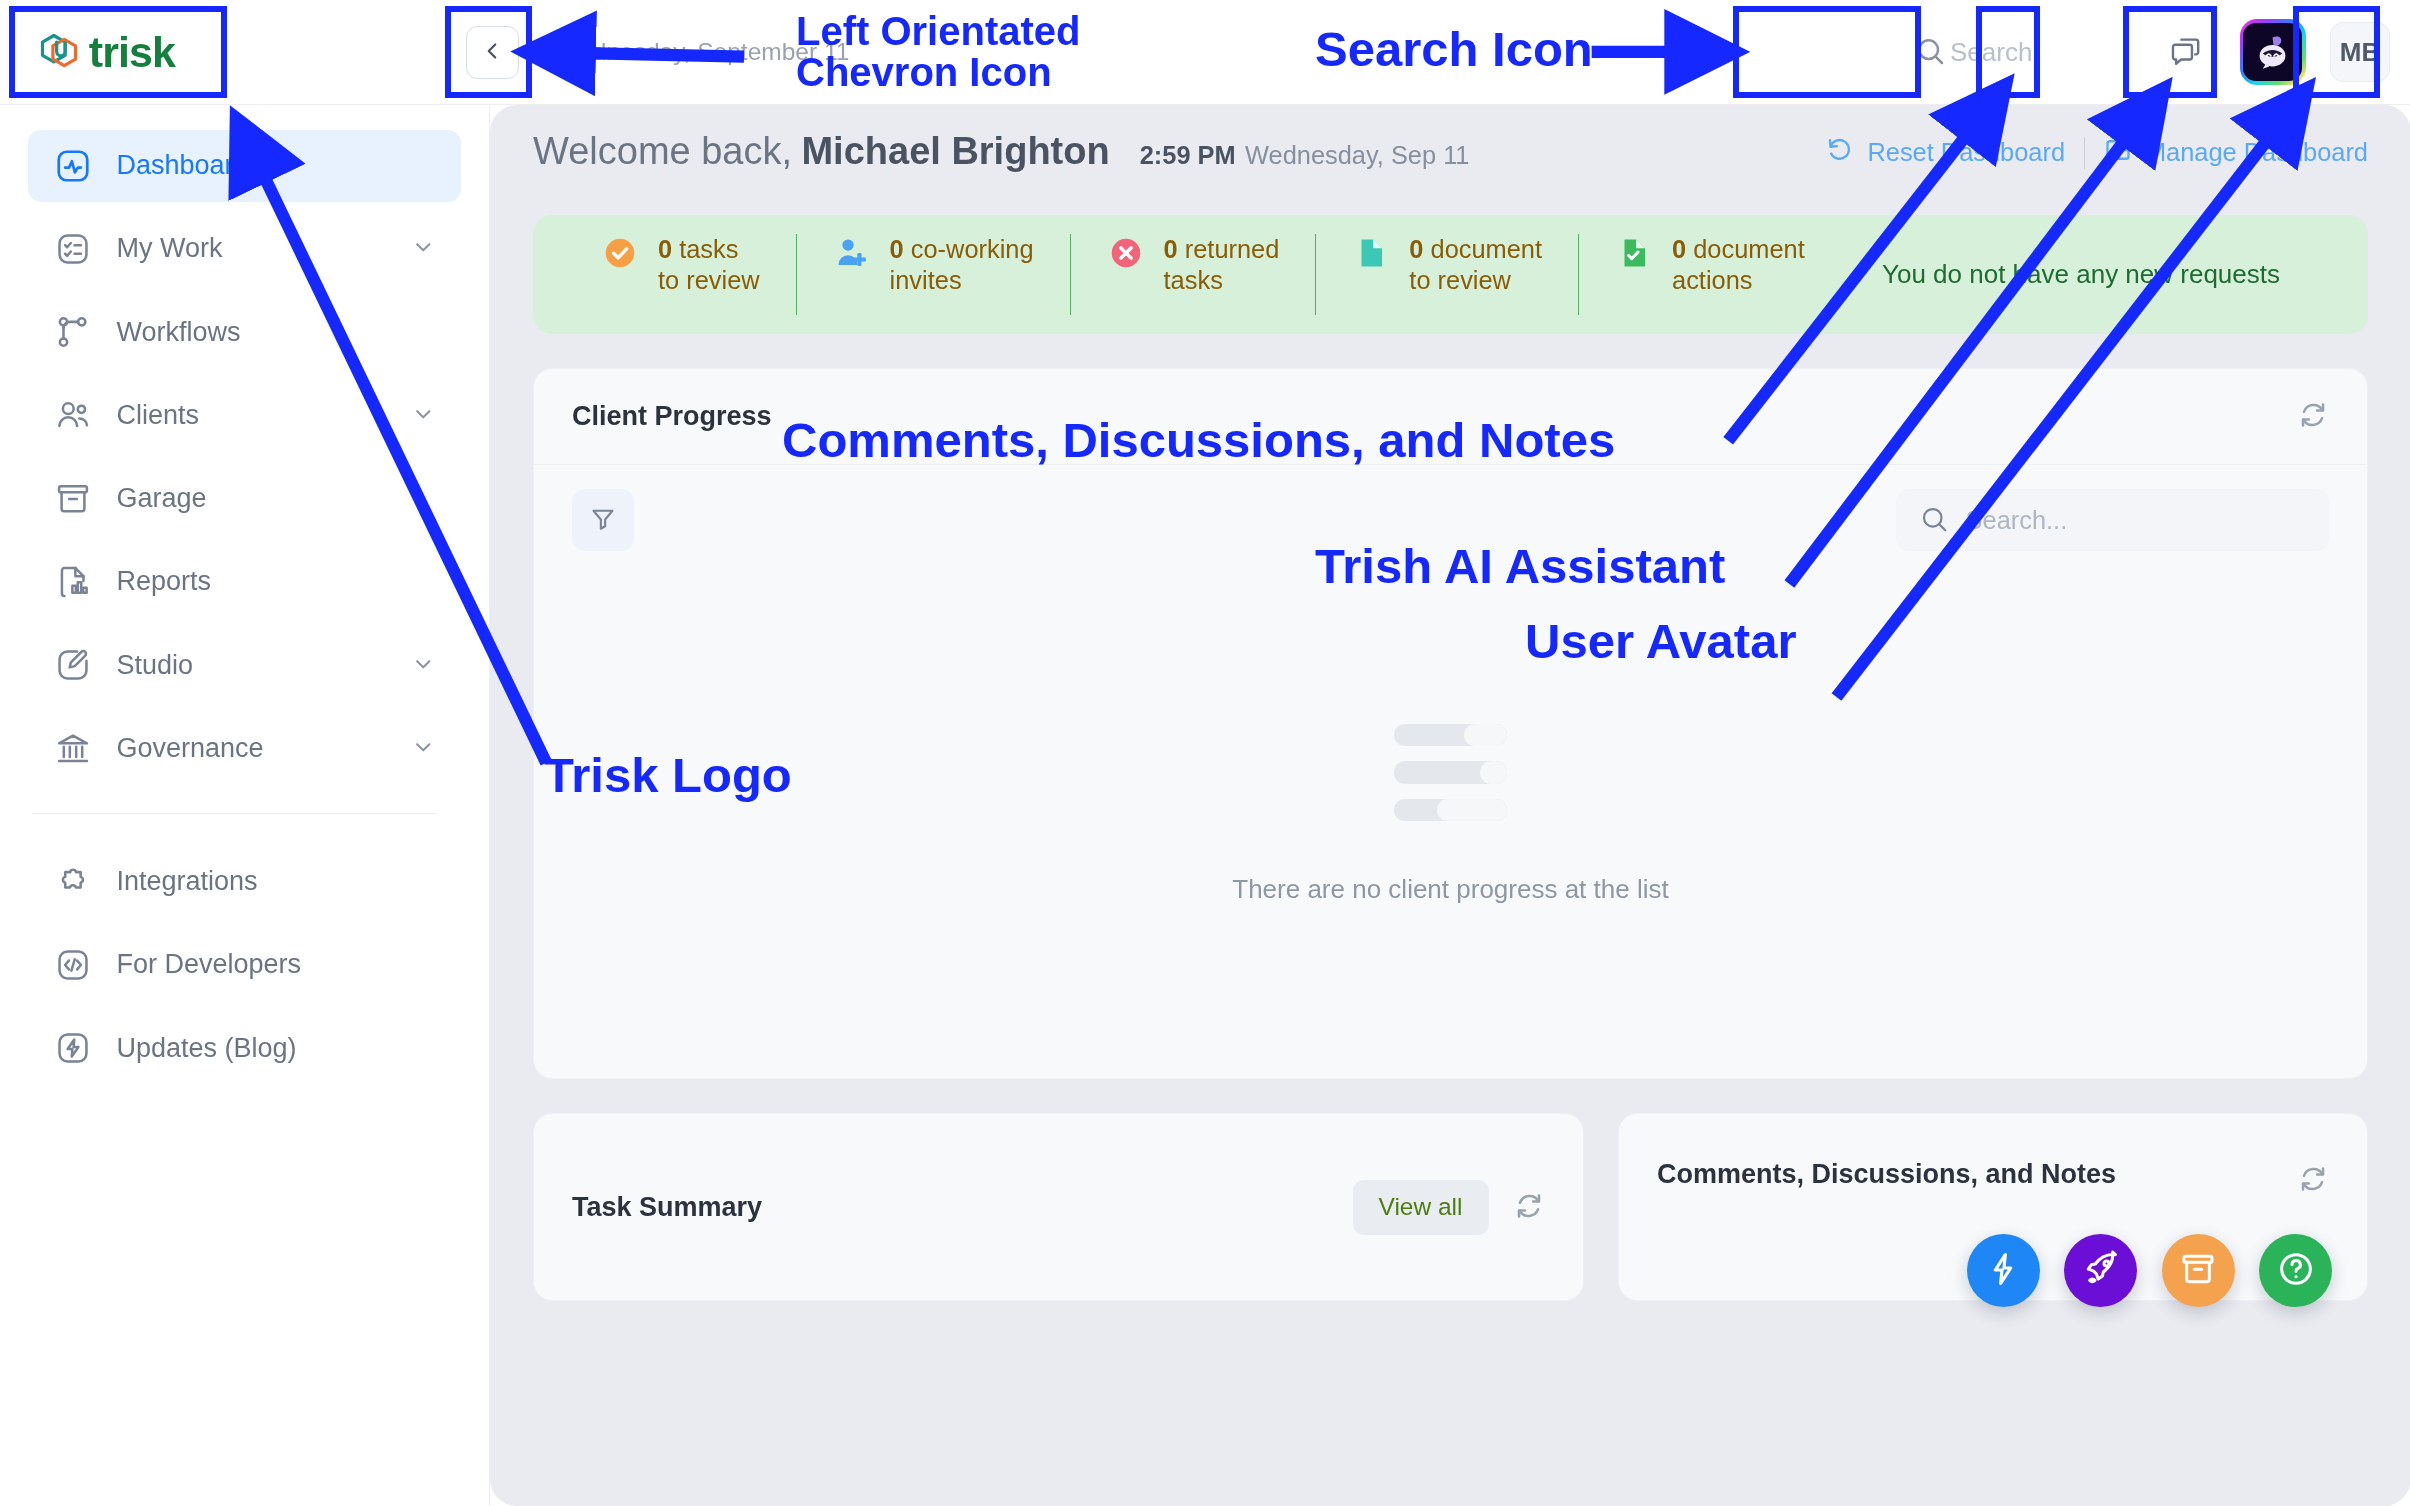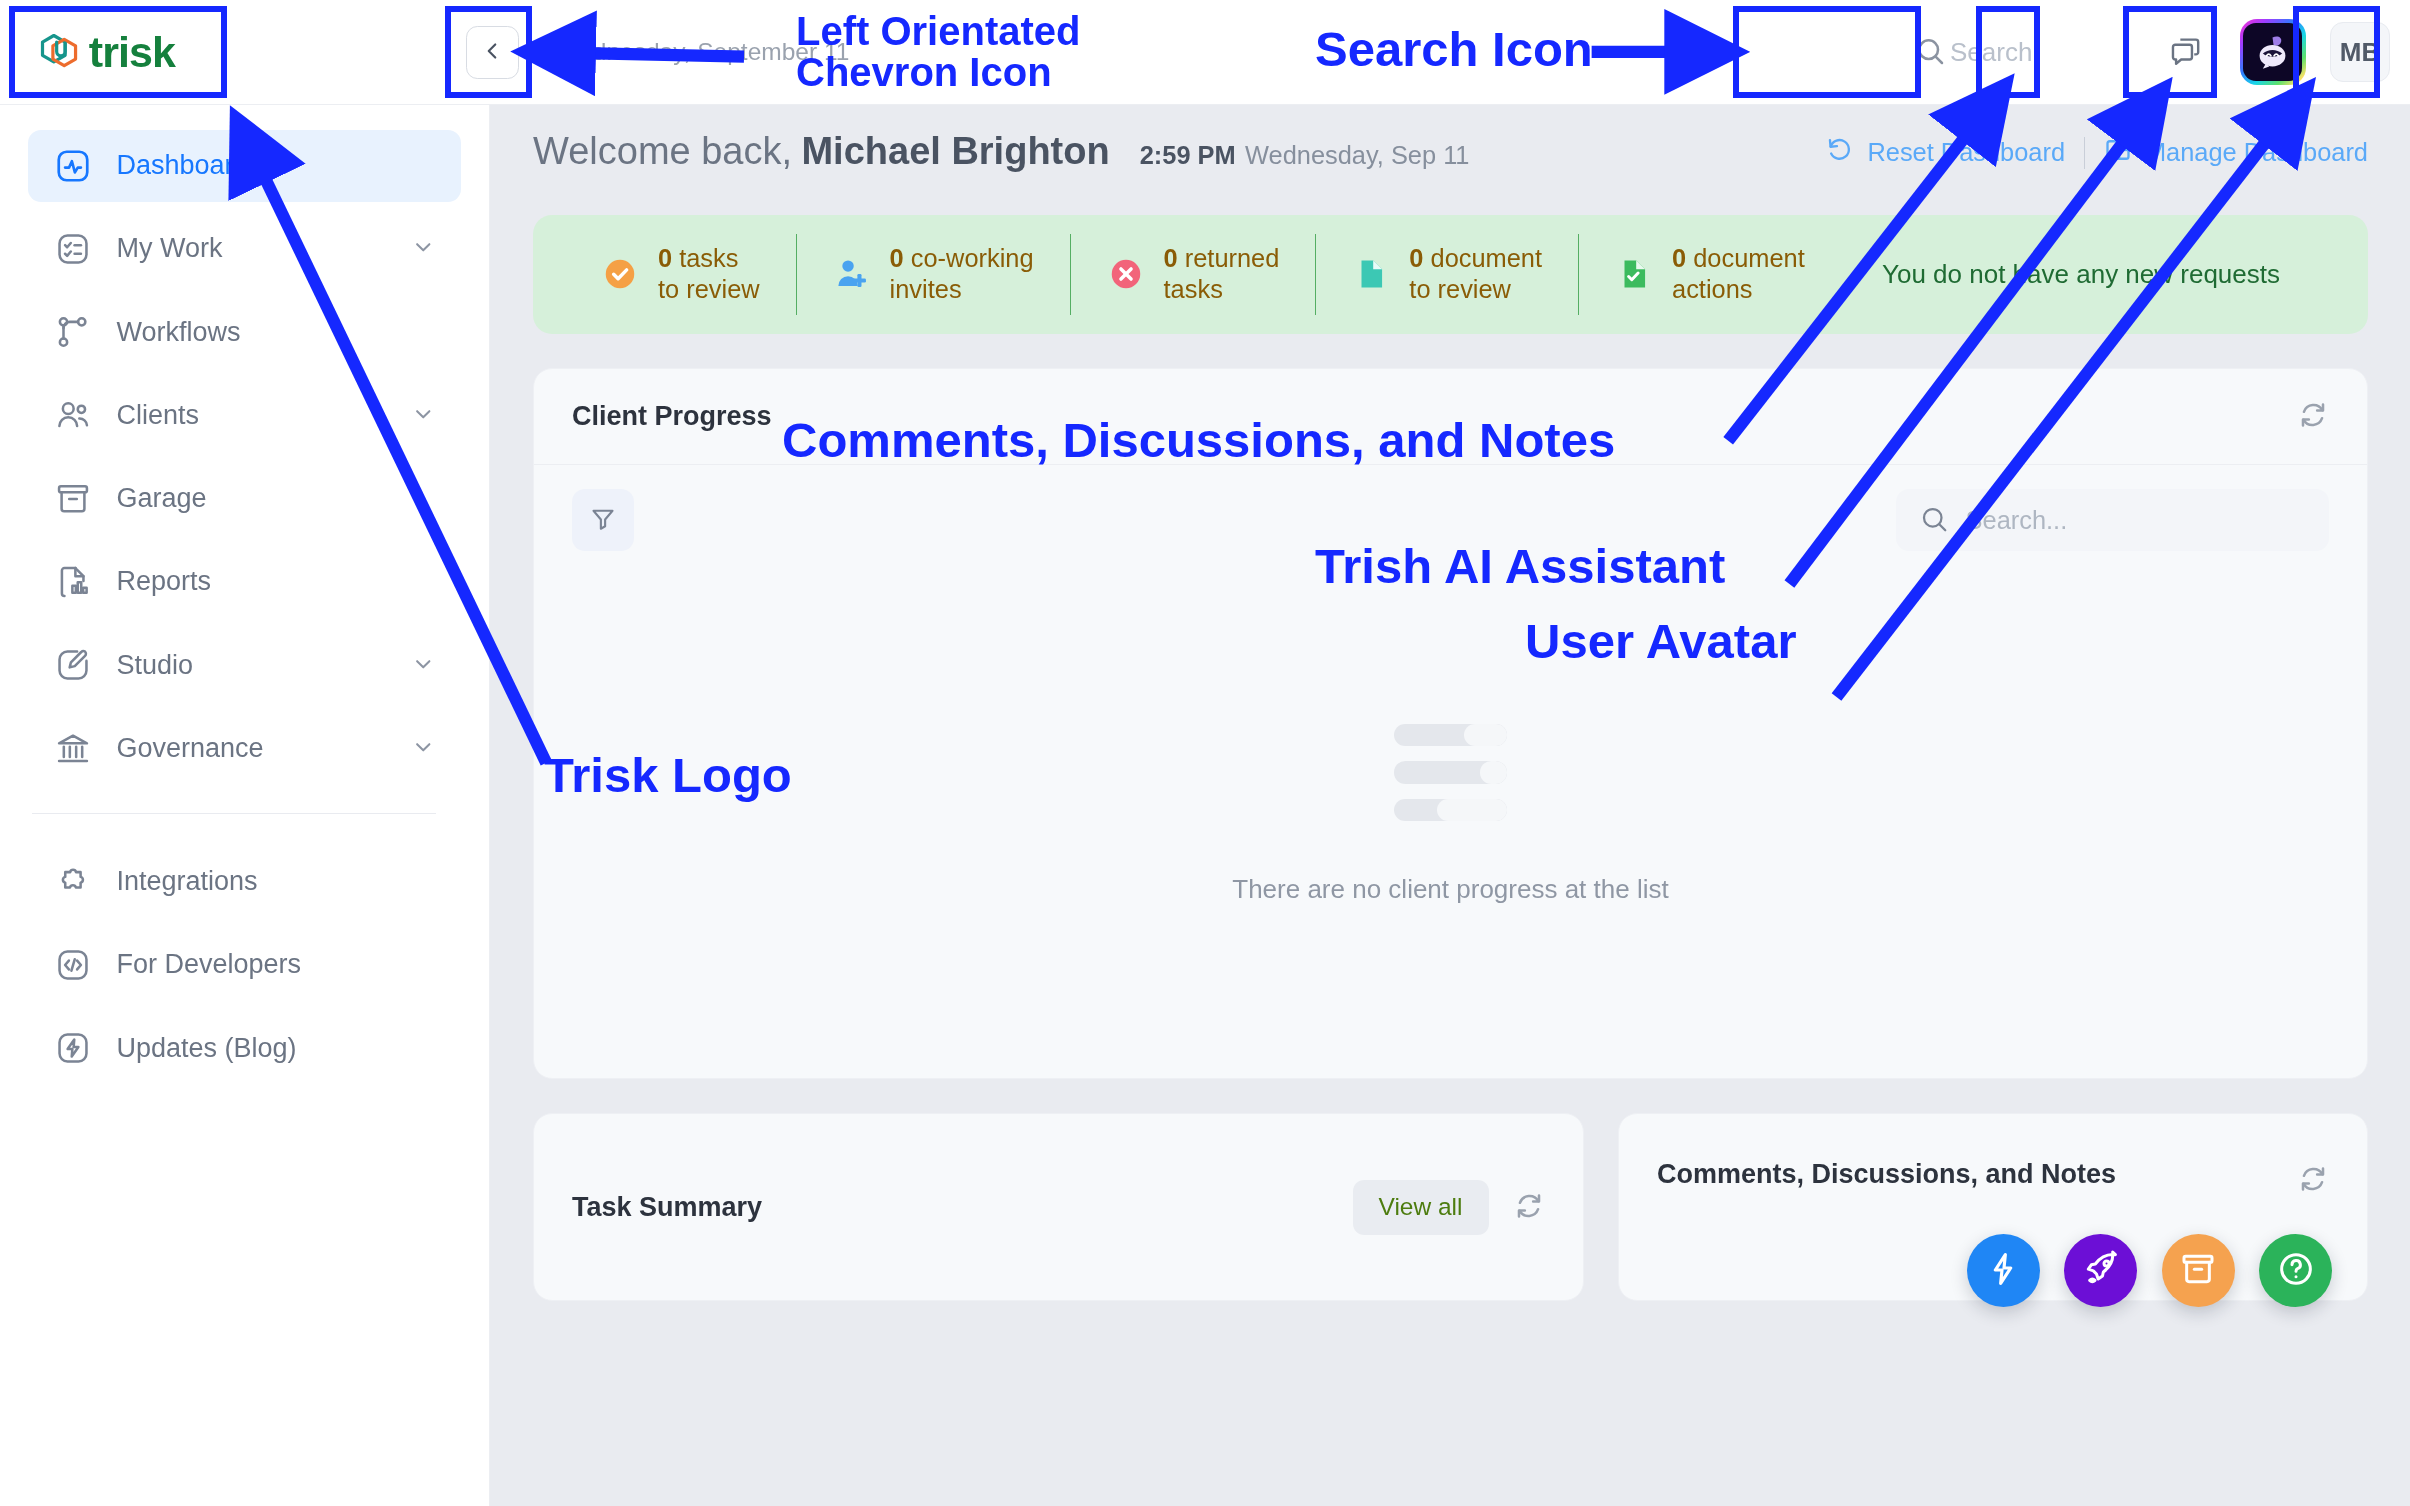--- a/index.html
+++ b/index.html
@@ -76,21 +76,21 @@
   .nav-ico { width: 38px; height: 38px; flex-shrink: 0; display:block; }
   .nav-chev { margin-left: auto; }
   .nav-divider {
     height: 0.9px; background: #e9ebf0; margin: 28px 53px 32px 32px;
   }
 
   
   .main {
     position: absolute; top: 105px; left: 490px;
     width: 1921px; height: 1401px; background: #e9ebf0;
-    padding: 0 43px; overflow: hidden;
+    padding: 0 43px; overflow: hidden; border-radius: 27px;
   }
   .welcome-row {
     display: flex; align-items: baseline; height: 104px; padding-top: 24.5px;
   }
   .welcome-text { font-size: 38px; color: #6b7483; }
   .welcome-name { font-size: 38px; font-weight: 700; color: #4a5362; margin-left: 9.4px; }
   .welcome-time { font-size: 25.4px; font-weight: 700; color: #4a5362; margin-left: 30px; }
   .welcome-date { font-size: 25.4px; color: #868f9d; margin-left: 9.4px; }
   .dash-actions { margin-left: auto; display: flex; align-items: center; gap: 19px; }
   .dash-link {
@@ -98,21 +98,21 @@
     font-size: 25.4px; color: #5aa9f8; white-space: nowrap;
   }
   .dash-sep { width: 0.9px; height: 32px; background: #c9ced8; }
 
   
   .stats {
     height: 119px; background: #d6f0da; border-radius: 19px;
     display: flex; align-items: center; padding: 0 32px; margin-top: 5.6px;
   }
   .stat {
-    display: flex; align-items: center; gap: 19px; padding: 0 36px; height: 81px;
+    display: flex; gap: 19px; padding: 0 36px; height: 81px;
   }
   .stat + .stat { border-left: 1.9px solid #55ae63; }
   .stat-ico { width: 38px; height: 38px; flex-shrink: 0; }
   .stat-txt { font-size: 25.4px; line-height: 1.22; color: #8a5c06; font-weight: 700; }
   .stat-txt .lite { font-weight: 400; }
   .stats-note {
     margin-left: auto; padding-right: 56px;
     font-size: 26px; color: #1f6b33;
   }
 

